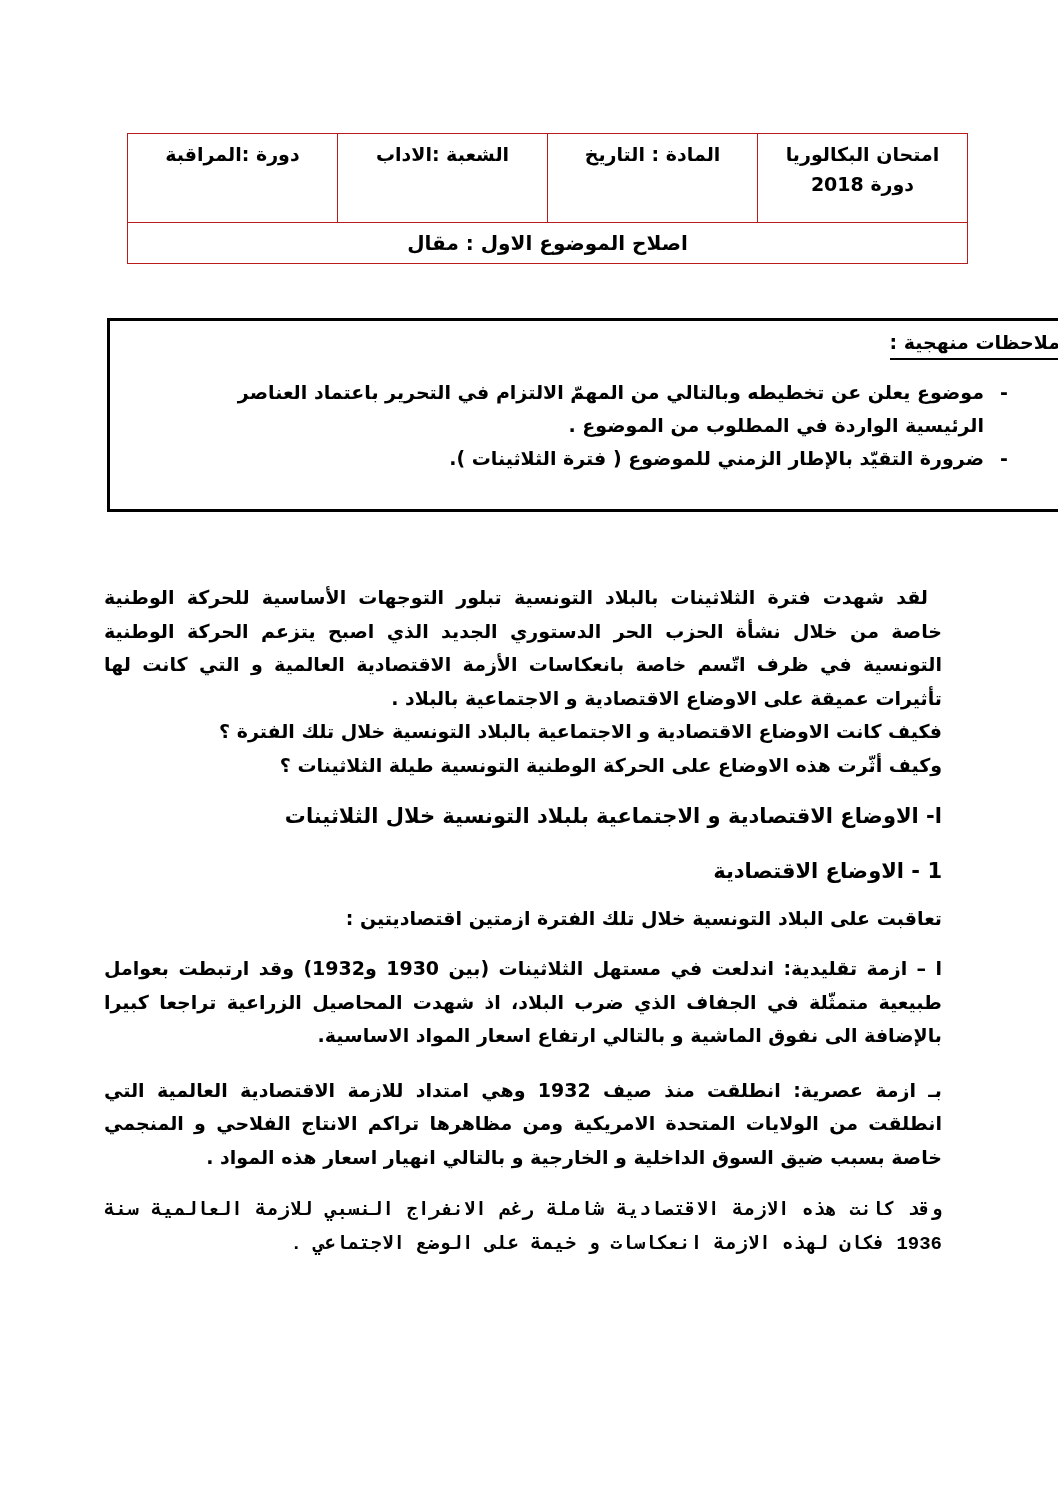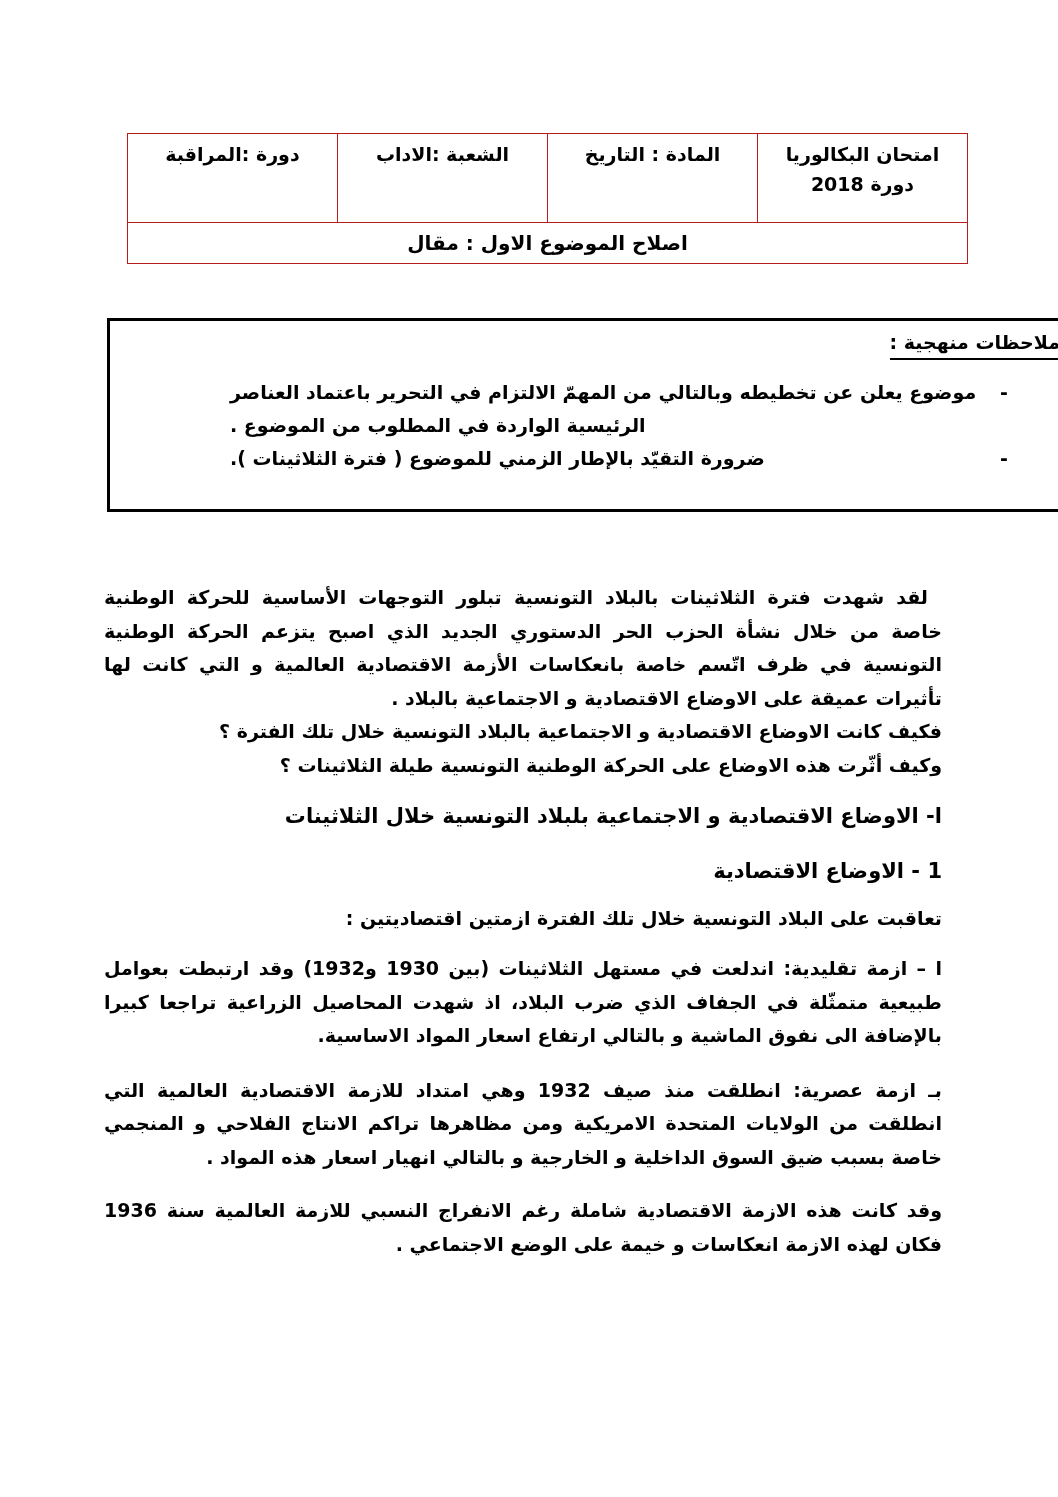--- a/index.html
+++ b/index.html
@@ -70,21 +70,21 @@
   }
   .notes-bullet {
     display: flex;
     font-size: 19px;
     line-height: 33px;
   }
   .bullet-marker {
     flex: 0 0 24px;
     text-align: right;
   }
-  .bullet-text { flex: 1 1 auto; text-align: left; }
+  .bullet-text { flex: 1 1 auto; text-align: right; }
 
   
   .main {
     position: absolute;
     top: 557px;
     left: 104px;
     width: 838px;
     font-size: 19px;
   }
   .muqaddima {
@@ -117,21 +117,21 @@
     line-height: 33px;
     text-align: right;
   }
   .sub-intro {
     margin-top: 14px;
     line-height: 33px;
     text-align: right;
   }
   .crisis-a { margin-top: 17px; }
   .crisis-b { margin-top: 21px; }
-  .closing  { margin-top: 20px; }
+  .closing  { margin-top: 20px; font-family: Liberation Mono, monospace; }
   .lead { font-weight: 700; }
 </style>
 </head>
 <body>
 
 <div class="page">
 
   <table class="header-table">
     <colgroup>
         <col style="width:25%">

